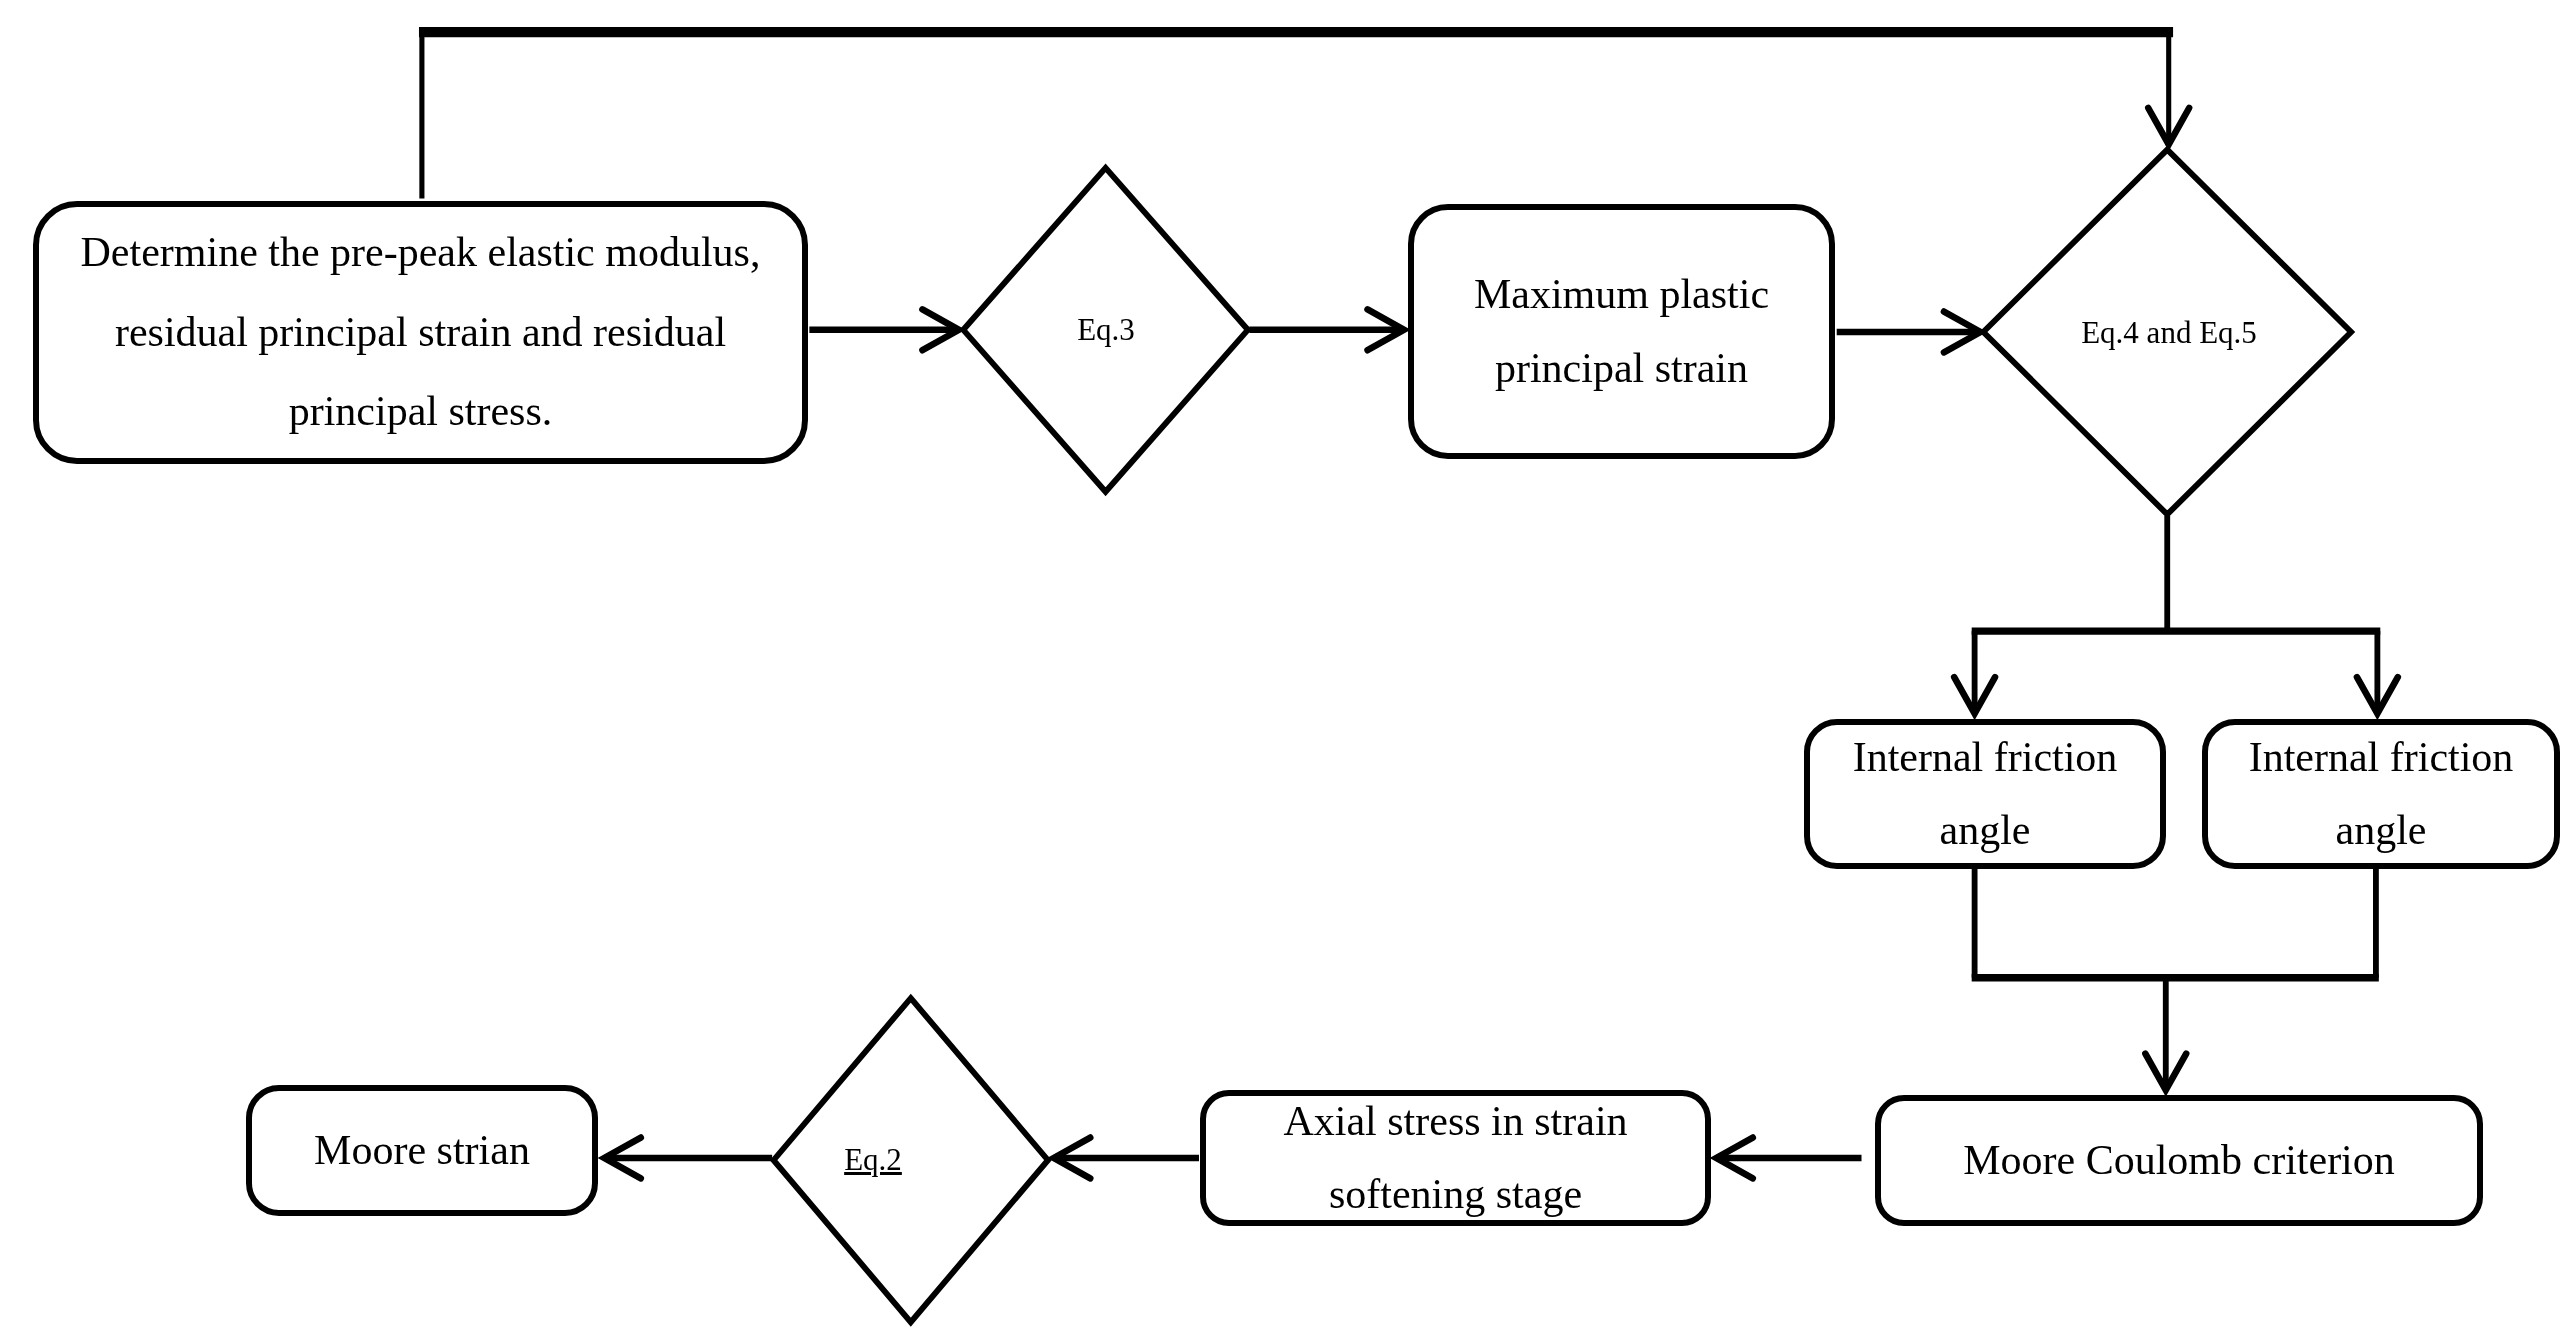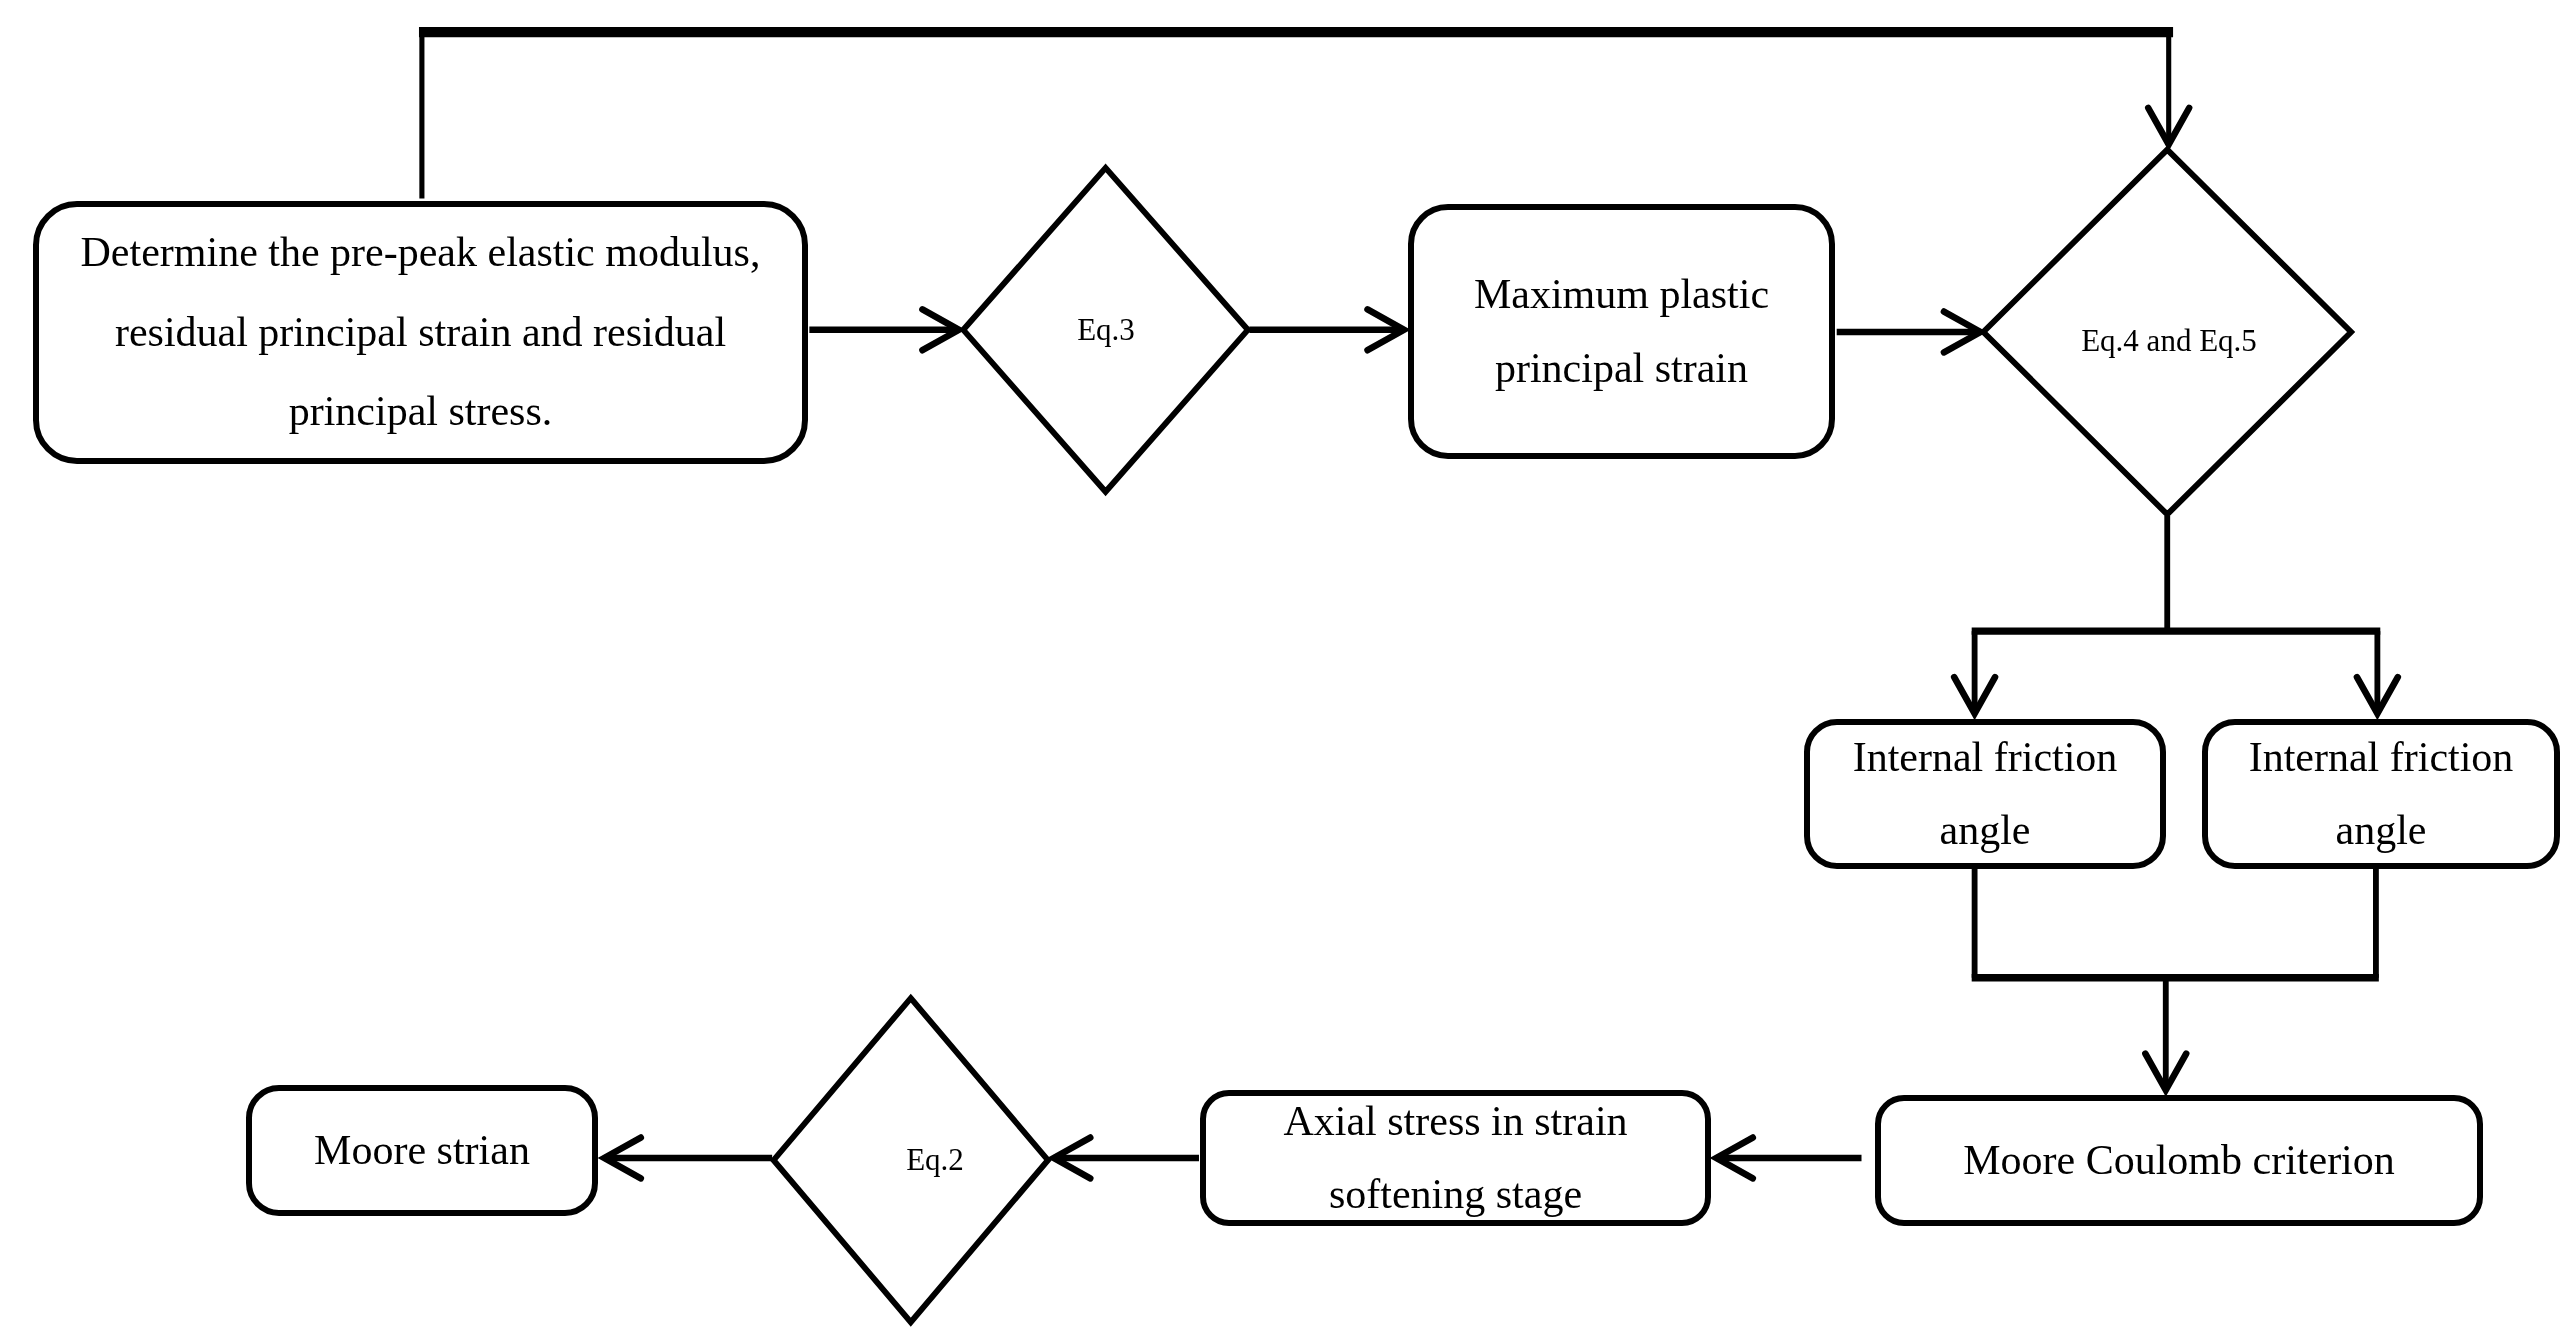--- a/index.html
+++ b/index.html
@@ -98,18 +98,18 @@
   <div class="node" style="left:2202px; top:719px; width:358px; height:150px; border-radius:33px; padding:0 33px;">Internal friction angle</div>
 
   <div class="node" style="left:1863px; top:1095px; width:608px; height:131px; border-radius:29px; padding:0 11px;margin-left:12px;">Moore Coulomb criterion</div>
 
   <div class="node" style="left:1200px; top:1090px; width:511px; height:136px; border-radius:29px; padding:0 26px;">Axial stress in strain softening stage</div>
 
   <div class="node" style="left:246px; top:1085px; width:352px; height:131px; border-radius:33px; padding:0 11px;">Moore strian</div>
 
   <div class="dlabel" style="left:1106px; top:330px;">Eq.3</div>
 
-  <div class="dlabel" style="left:2169px; top:333px;margin-top:8px;">Eq.4 and Eq.5</div>
+  <div class="dlabel" style="left:2169px; top:333px;">Eq.4 and Eq.5</div>
 
-  <div class="dlabel" style="left:935px; top:1160px;">Eq.2</div>
+  <div class="dlabel" style="left:873px; top:1160px;text-decoration:underline;">Eq.2</div>
 
 </div>
 
 
 </body></html>

